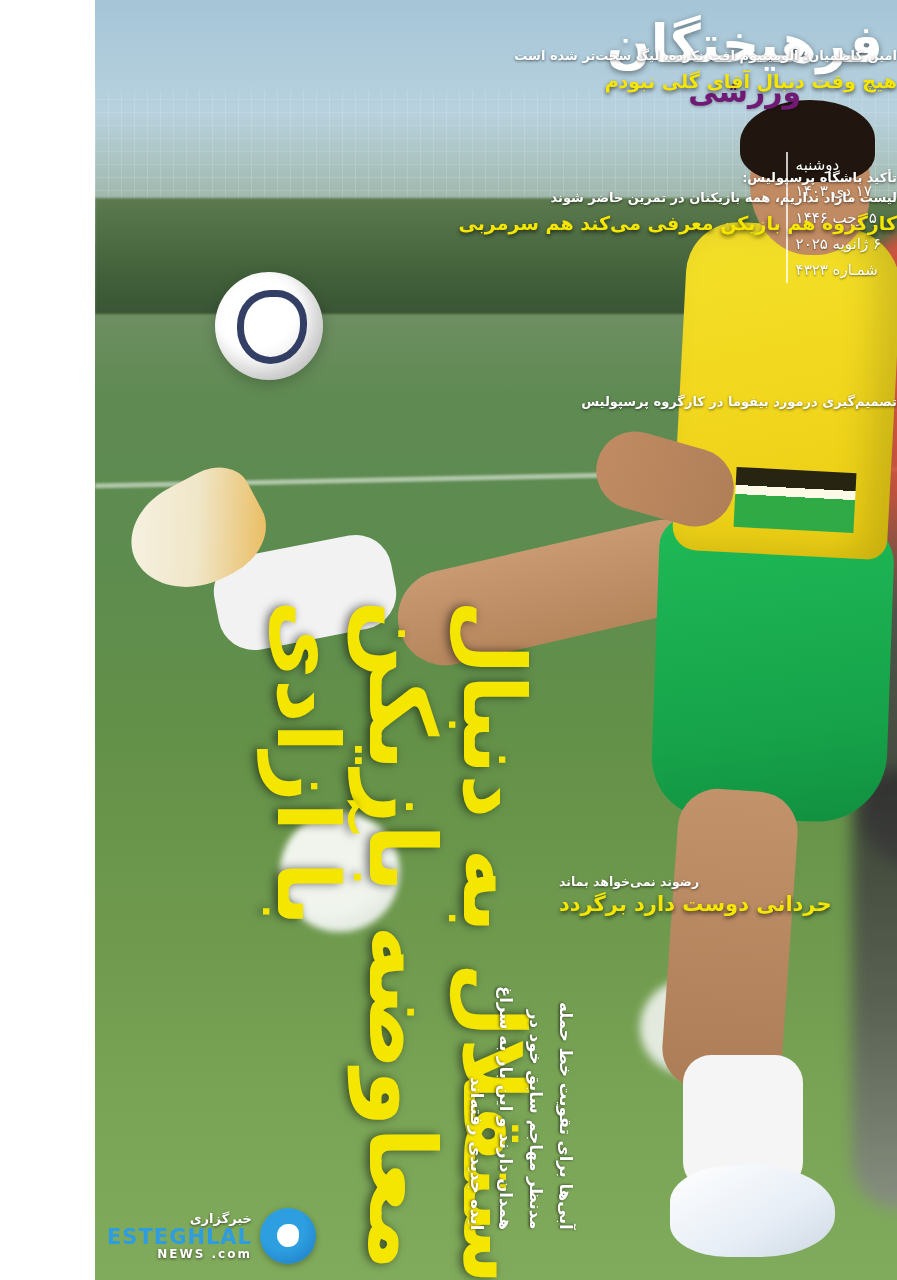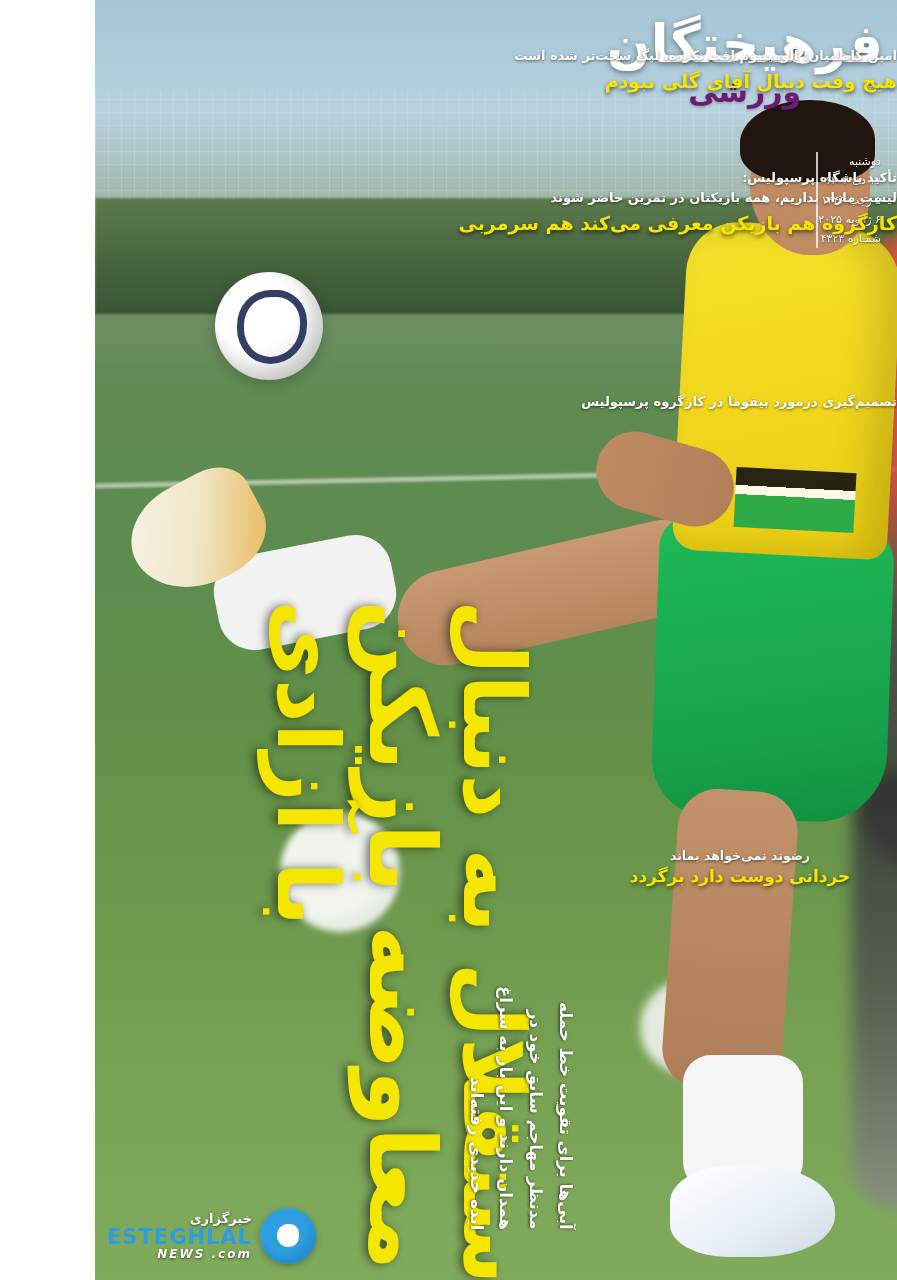--- a/index.html
+++ b/index.html
@@ -173,24 +173,25 @@
     letter-spacing: -2px; line-height: 1;
     text-shadow: 0 2px 6px rgba(0,0,0,.45);
   }
   .masthead .sub {
     margin-top:4px; font-size: 30px; font-weight:700; color:#701a75;
     text-shadow: 0 1px 3px rgba(0,0,0,.3);
   }
 
   .issue-box {
     position:absolute; right:16px; top:152px;
-    text-align:right; direction: rtl;
-    font-size: 11px; line-height: 1.75; color:#ffffff;
+    text-align:left; direction: rtl;
+    font-size: 15px; line-height: 1.75; color:#ffffff;
     text-shadow: 0 1px 2px rgba(0,0,0,.55);
     border-left: 2px solid rgba(255,255,255,.75);
+    padding-left: 8px;
   }
 
   
   .teaser {
     position:absolute; right: 0; direction: rtl; text-align: right;
     padding-left: 10px;
   }
   .teaser .kicker {
     color:#ffffff; font-size: 13px; font-weight:700; line-height:1.55;
     text-shadow: 0 1px 3px rgba(0,0,0,.6);
@@ -199,28 +200,28 @@
     color:#f5e600; font-size: 19px; font-weight:800; line-height: 1.35;
     margin-top: 3px;
     text-shadow: 0 2px 4px rgba(0,0,0,.65);
   }
 
   #teaser-top   { left: 14px; top: 46px;  width: 560px; }
   #teaser-perspolis { left: 14px; top: 168px; width: 530px; }
   #teaser-bifooma   { left: 14px; top: 392px; width: 530px; }
 
   .teaser-right {
-    position:absolute; direction: rtl; text-align: center; right: 2px;
+    position:absolute; direction: rtl; text-align: left; right: 28px; margin-top: 26px;
   }
   .teaser-right .kicker {
     color:#ffffff; font-size: 12.5px; font-weight:700;
     text-shadow: 0 1px 3px rgba(0,0,0,.6);
   }
   .teaser-right .head {
-    color:#f5e600; font-size: 17px; font-weight:800; margin-top:3px;
+    color:#f5e600; font-size: 21px; font-weight:800; margin-top:3px;
     text-shadow: 0 2px 4px rgba(0,0,0,.65);
   }
   #teaser-rezvani  { top: 848px; width: 310px; }
   #teaser-fifa     { top: 1128px; width: 330px; }
 
   
   .main-head {
     position:absolute; left: 72px; top: 600px;
     width: 370px; height: 600px;
     direction: rtl;
@@ -269,21 +270,20 @@
   .watermark .wm-fa {
     font-size: 13px; color:#ffffff; font-weight:700; direction:rtl;
     text-shadow: 0 1px 3px rgba(0,0,0,.6);
   }
   .watermark .wm-en {
     font-size: 21px; font-weight:800; color:#2e9ce0; letter-spacing:1px;
   }
   .watermark .wm-en2 {
     font-size: 12px; font-weight:700; color:#ffffff; letter-spacing:2px;
     text-shadow: 0 1px 3px rgba(0,0,0,.6);
-    font-style: italic;
   }
 </style>
 </head>
 <body>
 
 <div class="page">
 
   <div class="photo">
     <div class="sky-band"></div>
     <div class="fence"></div>

